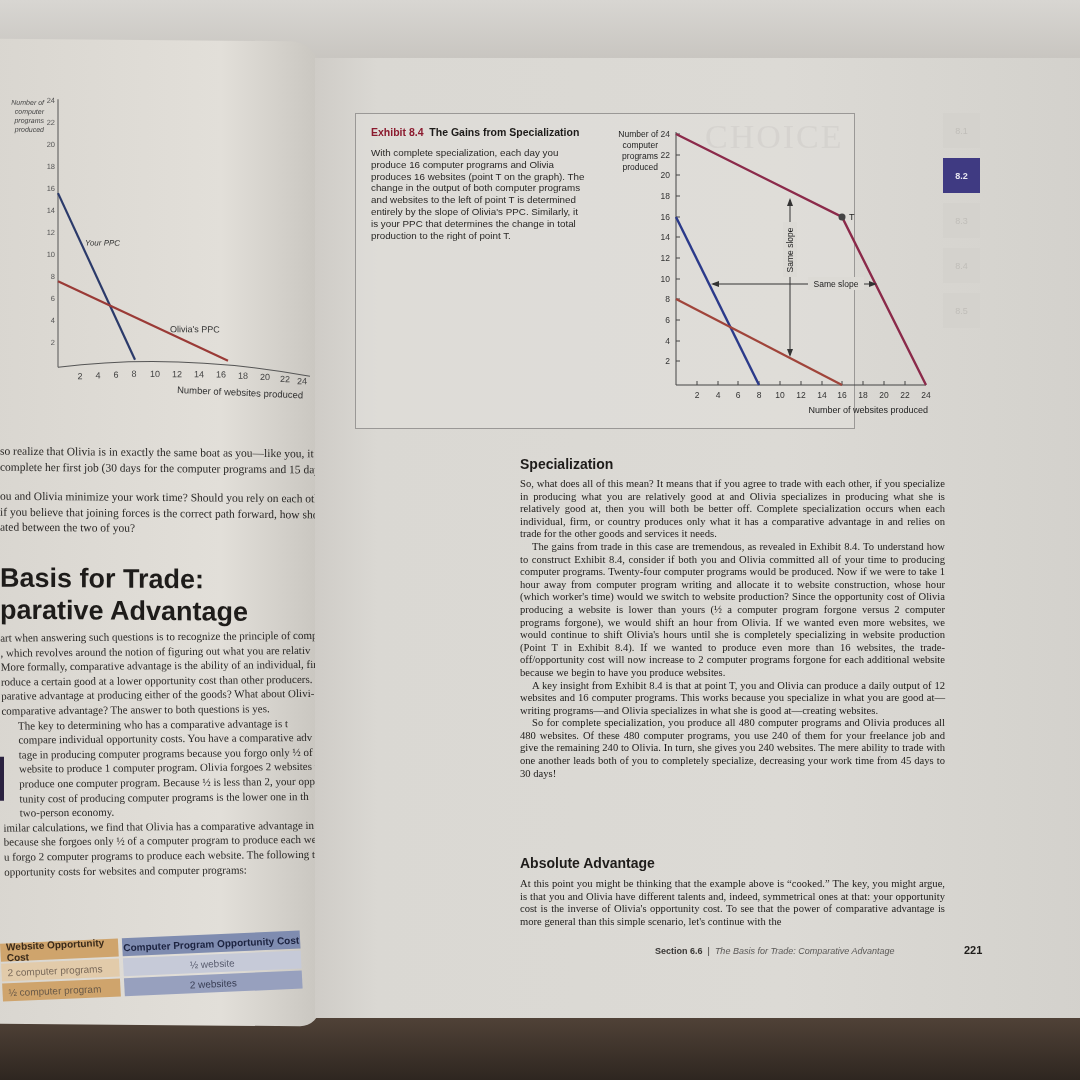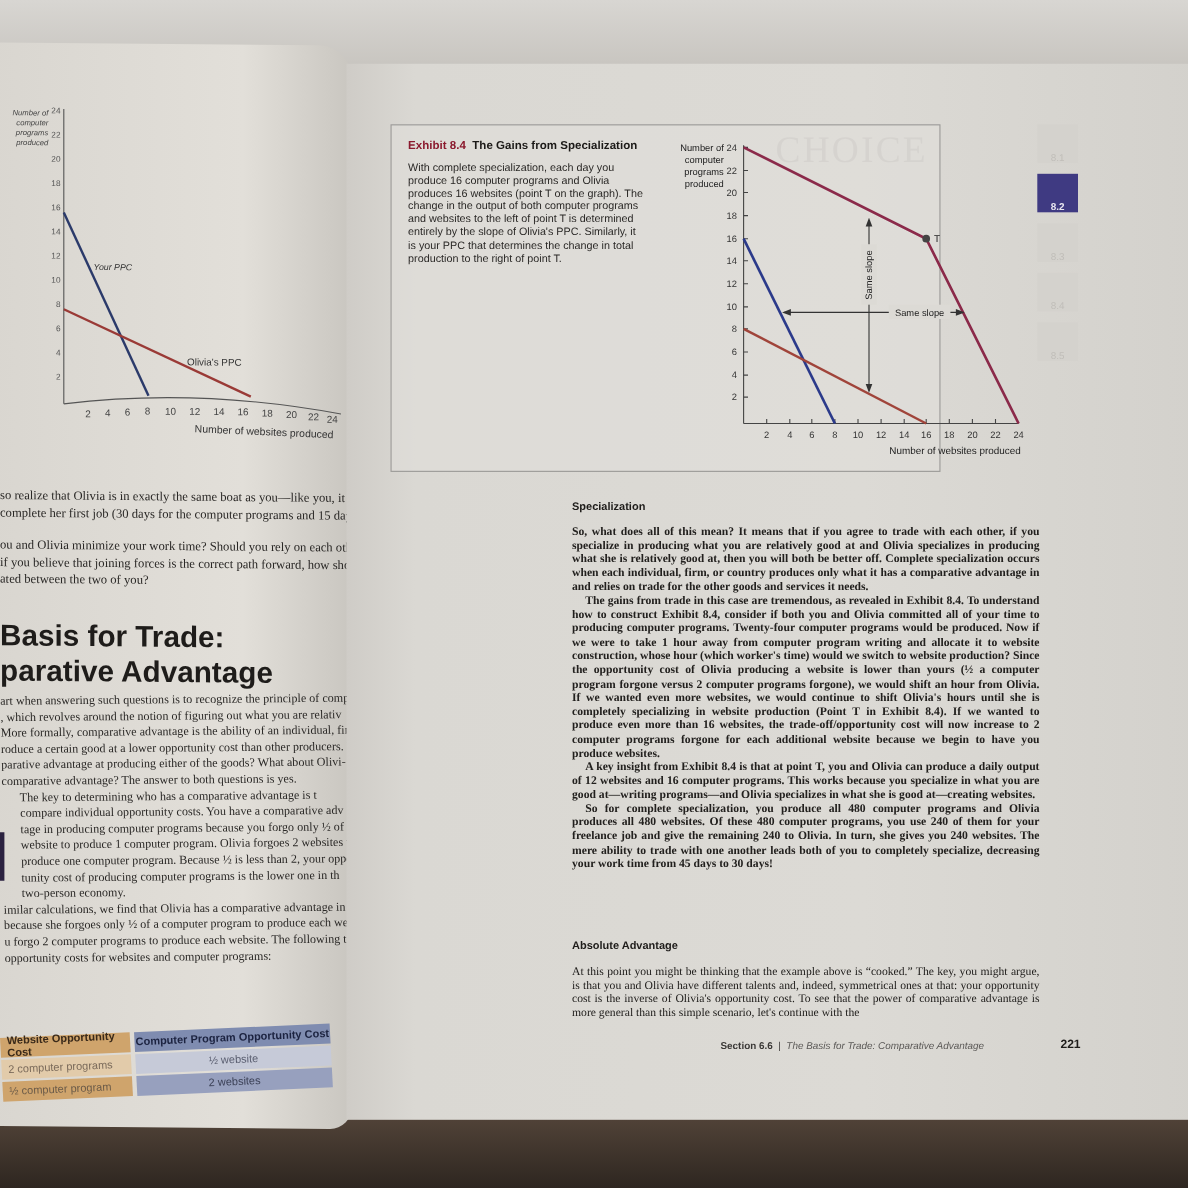--- a/index.html
+++ b/index.html
@@ -24,32 +24,32 @@
 
   
   .right-page { position: absolute; left: 315px; top: 58px; width: 780px; height: 960px; background: linear-gradient(90deg, #cfccc7 0%, #dad8d3 8%, #dcdad5 60%, #d3d1cc 100%); }
   .exhibit { position: absolute; left: 40px; top: 55px; width: 500px; height: 316px; border: 1.5px solid #9a9896; background: rgba(225,223,219,0.5); }
   .ex-title { position: absolute; left: 15px; top: 12px; font-family: "Liberation Sans", sans-serif; font-size: 10.5px; font-weight: bold; color: #1c1a18; white-space: nowrap; }
   .ex-title .num { color: #8b1a2e; }
   .ex-caption { position: absolute; left: 15px; top: 33px; width: 215px; font-family: "Liberation Sans", sans-serif; font-size: 9.8px; line-height: 11.8px; color: #2a2826; }
   .ex-chart { position: absolute; left: 240px; top: 8px; width: 340px; height: 300px; }
 
   .body-col { position: absolute; left: 205px; width: 425px; }
-  .sec-heading { position: absolute; left: 205px; font-family: "Liberation Sans", sans-serif; font-weight: bold; font-size: 10px; color: #1e1c1a; }
+  .sec-heading { position: absolute; left: 205px; font-family: "Liberation Sans", sans-serif; font-weight: bold; font-size: 14px; color: #1e1c1a; }
   .para { font-size: 10.6px; line-height: 12.6px; color: #22201e; text-align: justify; }
   .para.indent { text-indent: 12px; }
 
   .footer { position: absolute; left: 340px; top: 888px; font-family: "Liberation Sans", sans-serif; font-size: 9px; color: #3a3836; white-space: nowrap; }
   .footer .sec { font-weight: bold; }
   .footer .pipe { margin: 0 5px; }
   .footer .title { color: #5a5856; font-style: italic; }
   .footer .pg { position: absolute; left: 265px; top: -2px; font-weight: bold; font-size: 11px; color: #1e1c1a; margin-left: 44px; }
 
   .tabs { position: absolute; left: 628px; top: 55px; width: 40px; }
-  .tab { width: 37px; height: 35px; margin-bottom: 10px; background: #d4d2cd; color: #c0beb9; font-family: "Liberation Sans", sans-serif; font-size: 9px; display: flex; align-items: flex-end; justify-content: center; padding-bottom: 0; }
+  .tab { width: 37px; height: 35px; margin-bottom: 10px; background: #d4d2cd; color: #c0beb9; font-family: "Liberation Sans", sans-serif; font-size: 9px; display: flex; align-items: flex-end; justify-content: center; padding-bottom: 12px; }
   .tab.active { background: #3f3a82; color: #e8e6f0; font-weight: bold; }
 
   .ghost { position: absolute; left: 390px; top: 60px; font-family: "Liberation Serif", serif; color: rgba(120,118,114,0.18); font-size: 34px; letter-spacing: 2px; }
 </style>
 </head>
 <body>
 
 <div class="bg-top"></div>
 <div class="bg-bottom"></div>
 
@@ -251,21 +251,21 @@
 
   <div class="tabs">
     <div class="tab">8.1</div>
     <div class="tab active">8.2</div>
     <div class="tab">8.3</div>
     <div class="tab">8.4</div>
     <div class="tab">8.5</div>
   </div>
 
   <div class="sec-heading" style="top: 398px;">Specialization</div>
-  <div class="body-col" style="top: 420px; font-weight: bold;">
+  <div class="body-col" style="top: 420px;">
     <p class="para">So, what does all of this mean? It means that if you agree to trade with each other, if you specialize in producing what you are relatively good at and Olivia specializes in producing what she is relatively good at, then you will both be better off. Complete specialization occurs when each individual, firm, or country produces only what it has a comparative advantage in and relies on trade for the other goods and services it needs.</p>
     <p class="para indent">The gains from trade in this case are tremendous, as revealed in Exhibit 8.4. To understand how to construct Exhibit 8.4, consider if both you and Olivia committed all of your time to producing computer programs. Twenty-four computer programs would be produced. Now if we were to take 1 hour away from computer program writing and allocate it to website construction, whose hour (which worker's time) would we switch to website production? Since the opportunity cost of Olivia producing a website is lower than yours (½ a computer program forgone versus 2 computer programs forgone), we would shift an hour from Olivia. If we wanted even more websites, we would continue to shift Olivia's hours until she is completely specializing in website production (Point T in Exhibit 8.4). If we wanted to produce even more than 16 websites, the trade-off/opportunity cost will now increase to 2 computer programs forgone for each additional website because we begin to have you produce websites.</p>
     <p class="para indent">A key insight from Exhibit 8.4 is that at point T, you and Olivia can produce a daily output of 12 websites and 16 computer programs. This works because you specialize in what you are good at—writing programs—and Olivia specializes in what she is good at—creating websites.</p>
     <p class="para indent">So for complete specialization, you produce all 480 computer programs and Olivia produces all 480 websites. Of these 480 computer programs, you use 240 of them for your freelance job and give the remaining 240 to Olivia. In turn, she gives you 240 websites. The mere ability to trade with one another leads both of you to completely specialize, decreasing your work time from 45 days to 30 days!</p>
   </div>
 
   <div class="sec-heading" style="top: 797px;">Absolute Advantage</div>
   <div class="body-col" style="top: 820px;">
     <p class="para">At this point you might be thinking that the example above is “cooked.” The key, you might argue, is that you and Olivia have different talents and, indeed, symmetrical ones at that: your opportunity cost is the inverse of Olivia's opportunity cost. To see that the power of comparative advantage is more general than this simple scenario, let's continue with the</p>
   </div>

